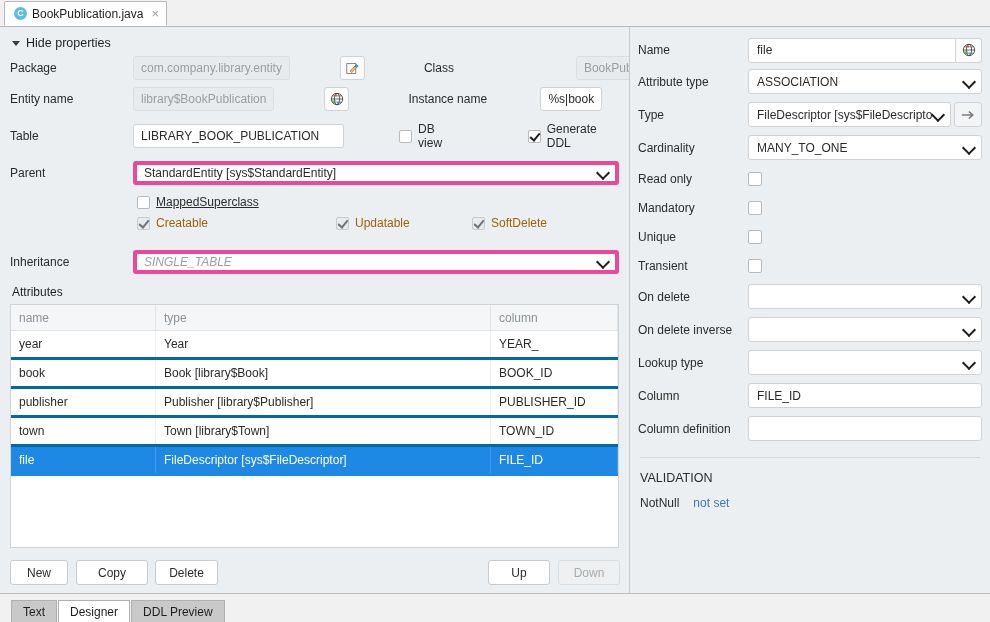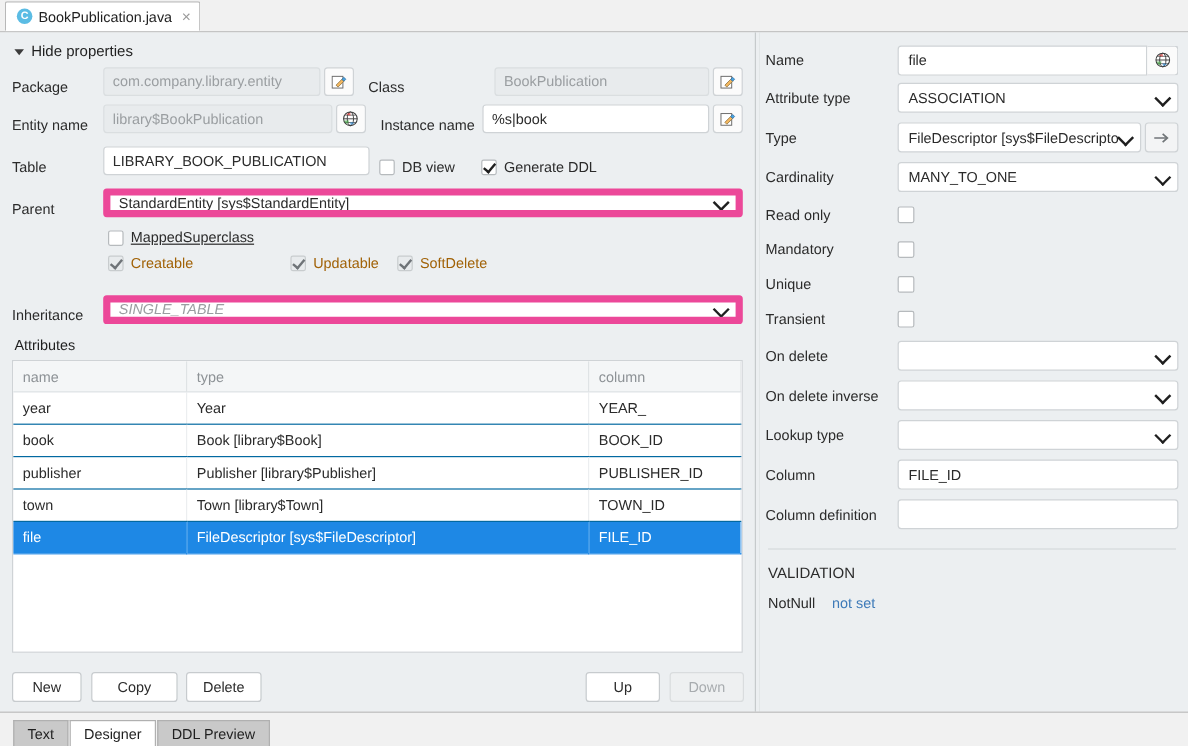--- a/index.html
+++ b/index.html
@@ -56,21 +56,21 @@
     display: flex; align-items: center; gap: 6px;
     padding: 9px 0 6px 12px; font-size: 12.5px; color: #1f1f1f;
   }
   .caret-dn {
     width: 0; height: 0; border-left: 4px solid transparent;
     border-right: 4px solid transparent; border-top: 5px solid #3c3c3c;
   }
 
   
   .form { padding: 0 10px 0 10px; }
-  .row { display: flex; align-items: flex-end; margin-bottom: 7px; }
+  .row { display: flex; align-items: center; margin-bottom: 7px; gap: 47px; }
   .lbl { font-size: 12px; color: #2b2b2b; }
   .lbl.w96 { width: 76px; flex: none; }
   .lbl.w110 { width: 85px; flex: none; }
 
   .field {
     position: relative; height: 24px; box-sizing: border-box;
     border: 1px solid #cfd3d6; border-radius: 3px; background: #ffffff;
     display: flex; align-items: center; padding: 0 7px;
     font-size: 12px; color: #2b2b2b;
   }
@@ -80,21 +80,21 @@
     width: 25px; height: 24px; box-sizing: border-box;
     border: 1px solid #cfd3d6; border-radius: 3px; background: #fbfbfb;
     display: flex; align-items: center; justify-content: center;
     margin-left: 3px; flex: none;
   }
   .pencil-ic { display:block; }
   .globe-ic { display:block; }
 
   .combo {
     position: relative; height: 24px; box-sizing: border-box;
-    border: 6px solid #ec4899; border-radius: 3px; background: #ffffff;
+    border: 4px solid #ec4899; border-radius: 3px; background: #ffffff;
     display: flex; align-items: center; padding: 0 22px 0 7px;
     font-size: 12px; color: #2b2b2b; overflow: hidden; white-space: nowrap;
   }
   .combo.ph { color: #9a9ea1; font-style: italic; }
   .chev {
     position: absolute; right: 7px; top: 50%; width: 8px; height: 8px;
     margin-top: -5px; border-right: 2px solid #1f1f1f; border-bottom: 2px solid #1f1f1f;
     transform: rotate(45deg);
   }
 
@@ -121,21 +121,21 @@
     height: 244px; box-sizing: border-box; overflow: hidden;
   }
   table.attrs { width: 100%; border-collapse: collapse; table-layout: fixed; }
   table.attrs th {
     text-align: left; font-weight: normal; font-size: 12px; color: #8d9296;
     background: #f4f6f7; height: 25px; padding: 0 8px;
     border-bottom: 1px solid #dfe3e5; border-right: 1px solid #dfe3e5;
   }
   table.attrs td {
     font-size: 12px; color: #2b2b2b; height: 26px; padding: 0 8px;
-    border-bottom: 1px solid #0369a1; border-right: 1px solid #eceef0;
+    border-bottom: 3px solid #0369a1; border-right: 1px solid #eceef0;
     white-space: nowrap; overflow: hidden;
   }
   table.attrs tr.sel td { background: #1e88e5; color: #ffffff; border-right-color: #3f9bea; border-bottom-color: #1e88e5; }
   .col-name { width: 128px; }
   .col-type { width: 318px; }
 
   
   .btnbar { position: absolute; left: 0; bottom: 0; width: 629px; height: 41px; }
   .btn {
     position: absolute; height: 25px; box-sizing: border-box;

